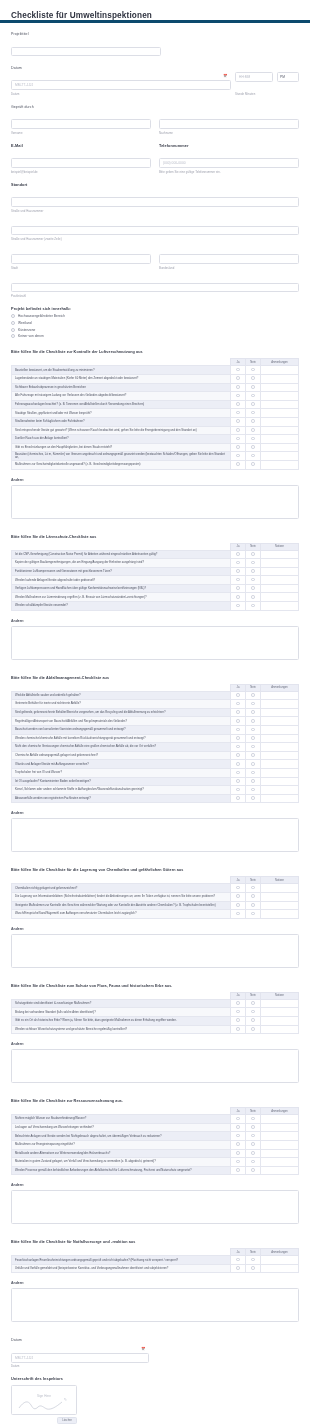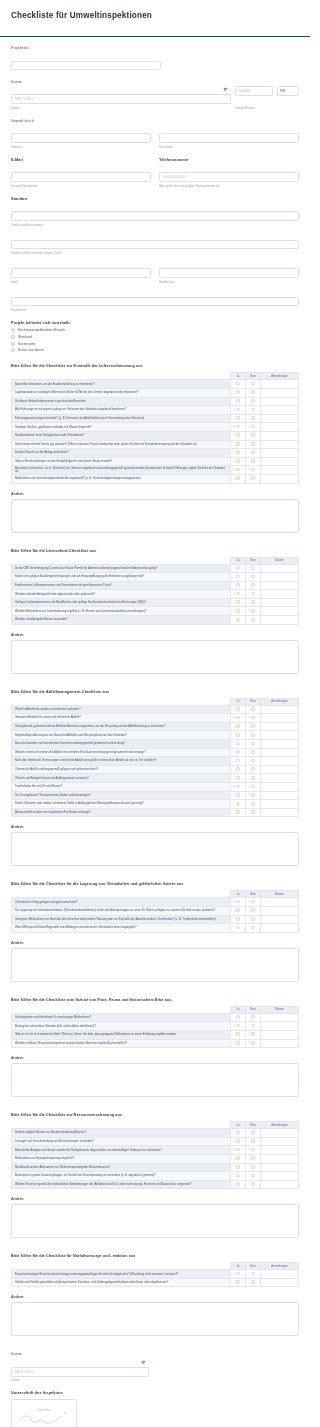--- a/index.html
+++ b/index.html
@@ -8,22 +8,22 @@
     width:310px;
     background:#ffffff;
     font-family:"Liberation Sans", sans-serif;
     color:#3c3f4a;
     -webkit-font-smoothing:antialiased;
   }
   .page { width:310px; }
 
   
   .form-header{
-    padding:11px 11px 16px 11px;
-    border-bottom:1px solid #0c4a6e;
+    padding:11px 11px 0 11px;
+    border-bottom:3px solid #0c4a6e;
   }
   .form-title{
     font-size:8.2px;
     font-weight:bold;
     color:#2f3340;
     letter-spacing:0.15px;
     margin:0;
   }
 
   

